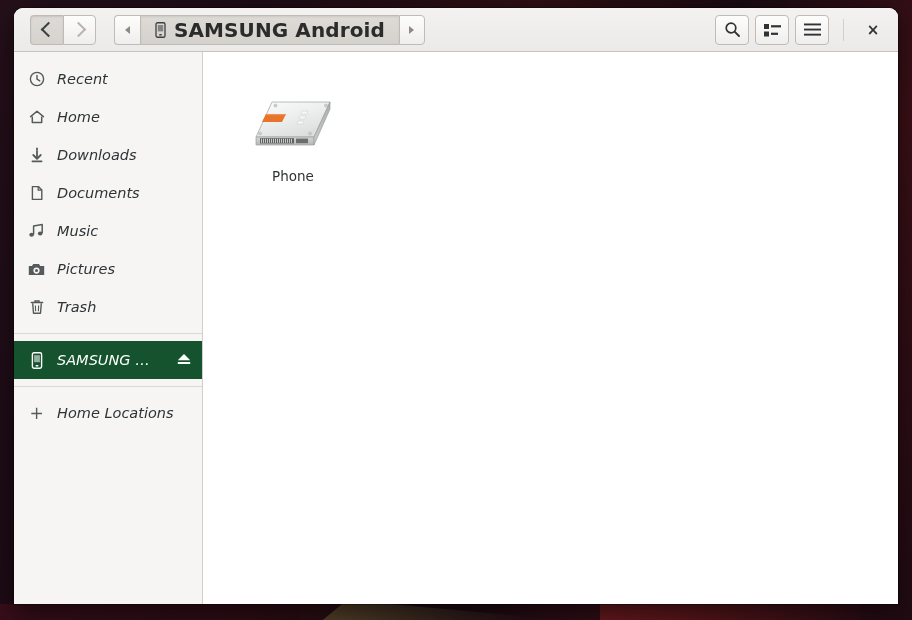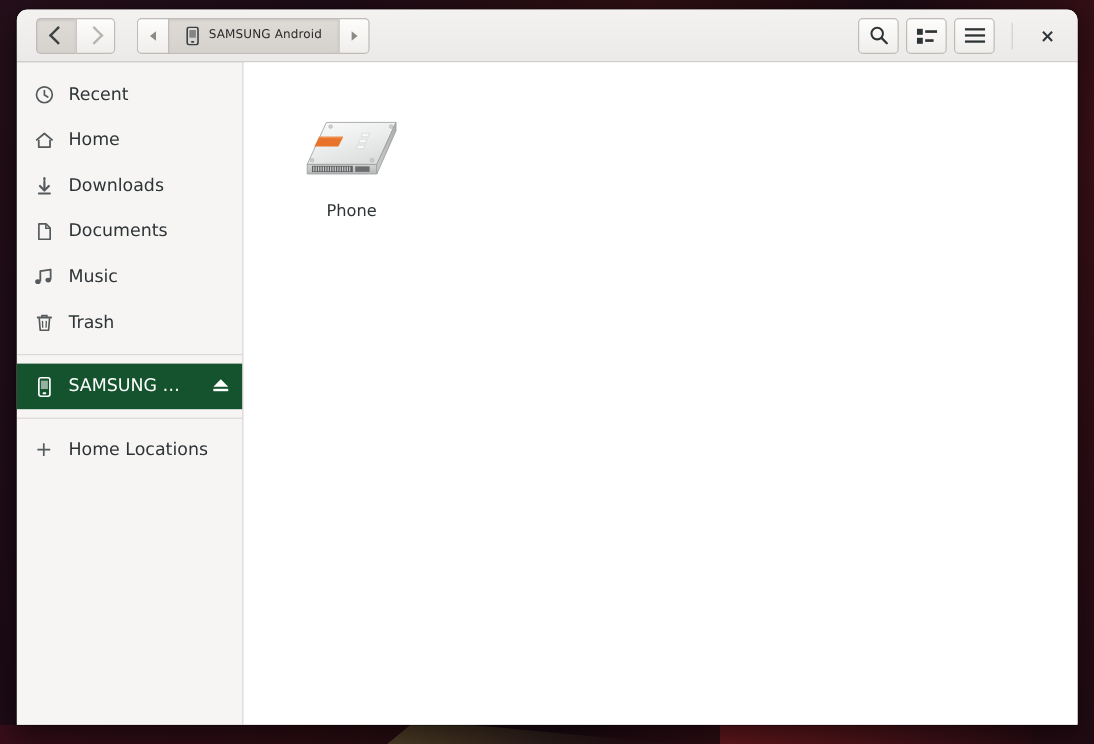--- a/index.html
+++ b/index.html
@@ -125,22 +125,22 @@
   #pathbar > .btn:last-child  { border-radius: 0 4px 4px 0; border-right-width: 1px; }
 
   #path-prev, #path-next { width: 26px; }
   #path-current {
     padding: 0 14px;
     gap: 8px;
     background: linear-gradient(180deg, #dedad6 0%, #d5d1cd 100%);
     box-shadow: inset 0 1px 2px rgba(0,0,0,0.08);
   }
   #path-current .label {
-    font-size: 10px;
-    font-weight: normal;
+    font-size: 20px;
+    font-weight: bold;
     color: #2b2b2b;
     letter-spacing: 0.1px;
   }
   .tri {
     width: 0; height: 0;
     border-top: 4.5px solid transparent;
     border-bottom: 4.5px solid transparent;
   }
   .tri.left  { border-right: 5.5px solid #8d8a86; }
   .tri.right { border-left: 5.5px solid #8d8a86; }
@@ -198,20 +198,21 @@
     display: flex;
     align-items: center;
     justify-content: center;
     color: #555b5c;
   }
   .side-row .txt {
     font-size: 14.5px;
     color: #2e3436;
     white-space: nowrap;
     overflow: hidden;
+    font-style: italic;
   }
   .side-row.selected {
     background: #14532d;
   }
   .side-row.selected .txt { color: #ffffff; }
   .side-row.selected .ico { color: #ffffff; }
   .side-row.selected .eject { margin-left: auto; color: #ffffff; }
   .side-sep {
     height: 1px;
     background: #dcd8d5;
@@ -368,20 +369,30 @@
         <span class="ico">
           <svg width="17" height="16" viewBox="0 0 17 16">
             <path d="M5.6 11.4 V3.0 L14.2 1.6 V10.0" fill="none" stroke="currentColor" stroke-width="1.5" stroke-linejoin="round"></path>
             <ellipse cx="3.6" cy="11.7" rx="2.3" ry="2.0" fill="currentColor"></ellipse>
             <ellipse cx="12.2" cy="10.4" rx="2.3" ry="2.0" fill="currentColor"></ellipse>
           </svg>
         </span>
         <span class="txt">Music</span>
       </div>
 
+      <div class="side-row">
+        <span class="ico">
+          <svg width="17" height="15" viewBox="0 0 17 15">
+            <path d="M0.8 4.0 H4.0 L5.2 2.0 H11.0 L12.2 4.0 H16.2 V13.0 H0.8 Z" fill="currentColor"></path>
+            <circle cx="8.5" cy="8.6" r="3.1" fill="#f6f5f4"></circle>
+            <circle cx="8.5" cy="8.6" r="1.5" fill="currentColor"></circle>
+          </svg>
+        </span>
+        <span class="txt">Pictures</span>
+      </div>
 
 
       <div class="side-row">
         <span class="ico">
           <svg width="16" height="16" viewBox="0 0 16 16">
             <path d="M2.4 3.6 H13.6" stroke="currentColor" stroke-width="1.5" stroke-linecap="round"></path>
             <path d="M6.0 3.4 V2.0 H10.0 V3.4" fill="none" stroke="currentColor" stroke-width="1.4"></path>
             <path d="M3.7 4.2 L4.5 14.2 H11.5 L12.3 4.2" fill="none" stroke="currentColor" stroke-width="1.4" stroke-linejoin="round"></path>
             <line x1="6.4" y1="6.4" x2="6.6" y2="12.2" stroke="currentColor" stroke-width="1.1"></line>
             <line x1="9.6" y1="6.4" x2="9.4" y2="12.2" stroke="currentColor" stroke-width="1.1"></line>

